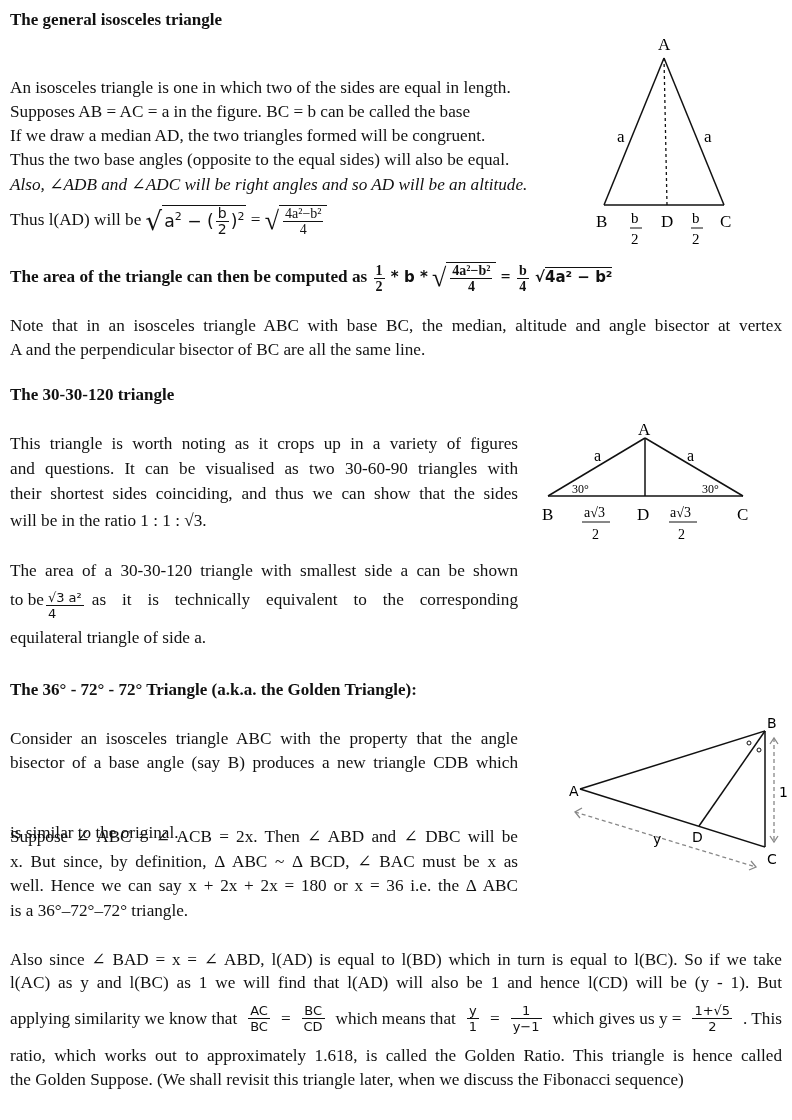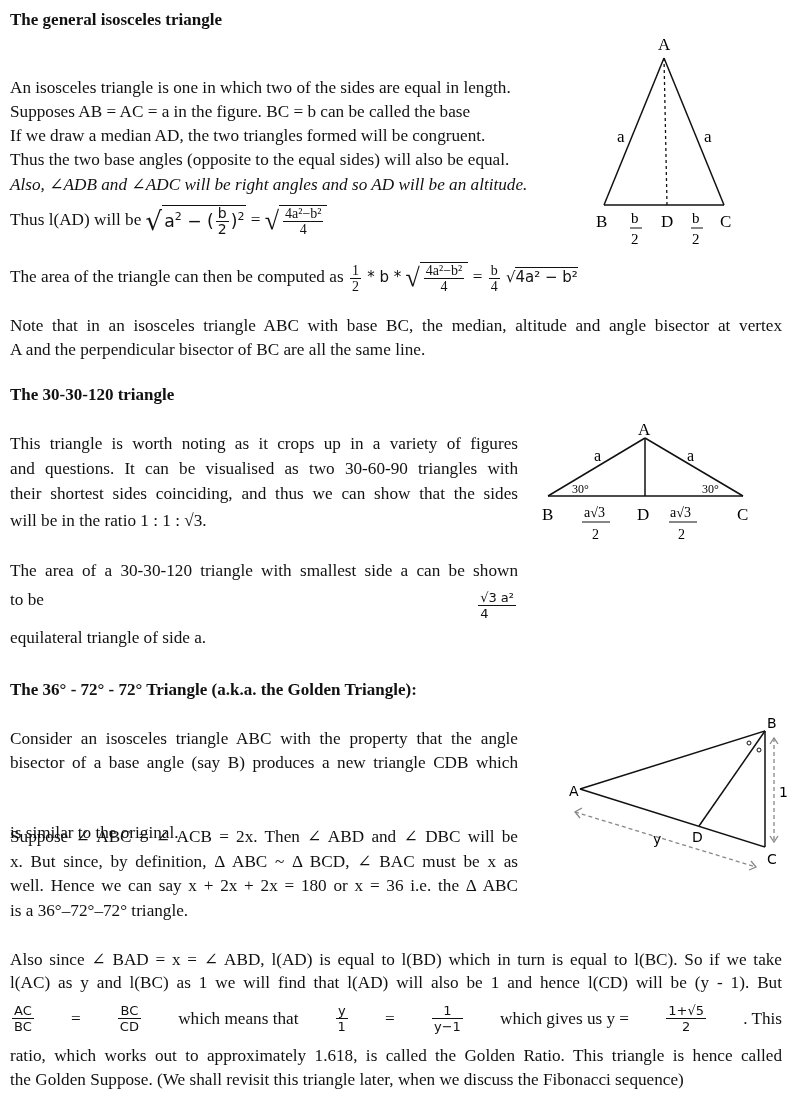--- a/index.html
+++ b/index.html
@@ -38,21 +38,21 @@
   <span>Thus l(AD) will be</span>
   <span class="sqrt sans">
     <span class="rad">√</span><span class="body"><span>a</span><sup>2</sup> <span>−</span> (<span class="frac"><span class="num">b</span><span class="den">2</span></span>)<sup>2</sup></span>
   </span>
   <span>=</span>
   <span class="sqrt">
     <span class="rad">√</span><span class="body"><span class="frac"><span class="num">4a²−b²</span><span class="den">4</span></span></span>
   </span>
 </div>
 
-<div class="line" style="top:262px;">
+<div class="line" style="top:262px;font-weight:bold;">
   <span>The area of the triangle can then be computed as</span>
   <span class="frac"><span class="num">1</span><span class="den">2</span></span>
   <span class="sans" style="font-size:15px">* b *</span>
   <span class="sqrt"><span class="rad">√</span><span class="body"><span class="frac"><span class="num">4a²−b²</span><span class="den">4</span></span></span></span>
   <span>=</span>
   <span class="frac"><span class="num">b</span><span class="den">4</span></span>
   <span class="sans" style="font-size:15px">√<span style="border-top:1.2px solid #111">4a² − b²</span></span>
 </div>
 
 <div class="justwide" style="top:316px;">Note that in an isosceles triangle ABC with base BC, the median, altitude and angle bisector at vertex</div>
@@ -84,20 +84,21 @@
 <div class="just" style="top:484px;">their shortest sides coinciding, and thus we can show that the sides</div>
 <div class="line" style="top:511px;">will be in the ratio 1 : 1 : √3.</div>
 
 <div class="just" style="top:561px;">The area of a 30-30-120 triangle with smallest side a can be shown</div>
 <div class="just" style="top:590px; display:flex; justify-content:space-between; align-items:flex-start;">
   <span>to be</span>
   <span class="frac sans" style="font-size:13px">
       <span class="num">√3 a²</span>
       <span class="den">4</span>
     </span>
+  <span style="flex:1; text-align:justify; text-align-last:justify; margin-left:6px;">as it is technically equivalent to the corresponding</span>
 </div>
 <div class="line" style="top:628px;">equilateral triangle of side a.</div>
 
 <svg class="abs" style="left:530px; top:415px;" width="230" height="130">
   <line x1="18" y1="81" x2="115" y2="23" stroke="#111" stroke-width="1.5"></line>
   <line x1="115" y1="23" x2="213" y2="81" stroke="#111" stroke-width="1.5"></line>
   <line x1="18" y1="81" x2="213" y2="81" stroke="#111" stroke-width="1.5"></line>
   <line x1="115" y1="23" x2="115" y2="81" stroke="#111" stroke-width="1.5"></line>
   <text x="108" y="20" font-size="17">A</text>
   <text x="12" y="105" font-size="17">B</text>
@@ -123,20 +124,21 @@
 
 <div class="just" style="top:826px;">Suppose ∠  ABC = ∠  ACB = 2x. Then ∠ ABD and ∠ DBC will be</div>
 <div class="just" style="top:851px;">x. But since, by definition, Δ ABC ~ Δ BCD, ∠ BAC must be x as</div>
 <div class="just" style="top:876px;">well. Hence we can say x + 2x + 2x = 180 or x = 36 i.e. the Δ ABC</div>
 <div class="line" style="top:901px;">is a 36°–72°–72° triangle.</div>
 
 <div class="justwide" style="top:949px;">Also since ∠ BAD =  x = ∠ ABD, l(AD) is equal to l(BD) which in turn is equal to l(BC). So if we take</div>
 <div class="justwide" style="top:973px;">l(AC) as y and l(BC) as 1 we will find that l(AD) will also be 1 and hence l(CD) will be (y - 1). But</div>
 
 <div class="abs" style="left:10px; top:1003px; width:772px; display:flex; align-items:center; justify-content:space-between;">
+  <span>applying similarity we know that</span>
   <span class="frac sans" style="font-size:13px">
       <span class="num">AC</span>
       <span class="den">BC</span>
     </span>
   <span>=</span>
   <span class="frac sans" style="font-size:13px">
       <span class="num">BC</span>
       <span class="den">CD</span>
     </span>
   <span>which means that</span>

